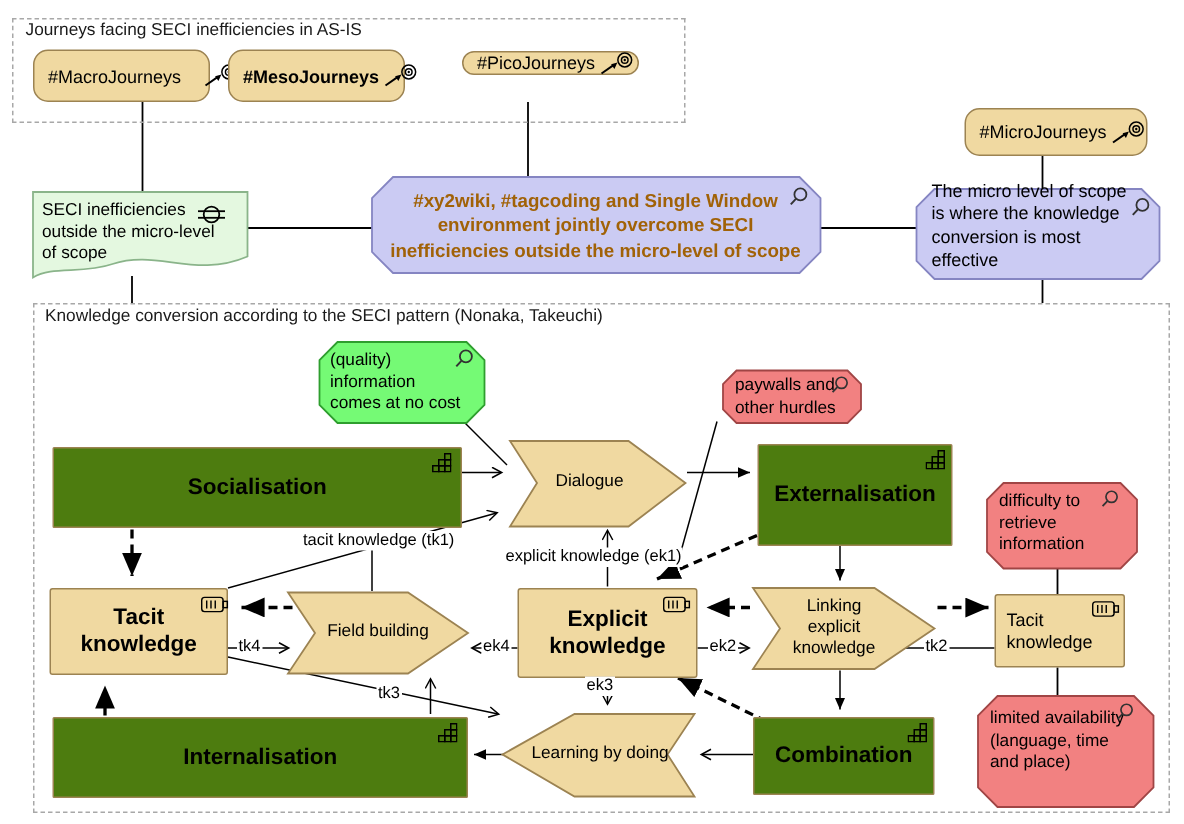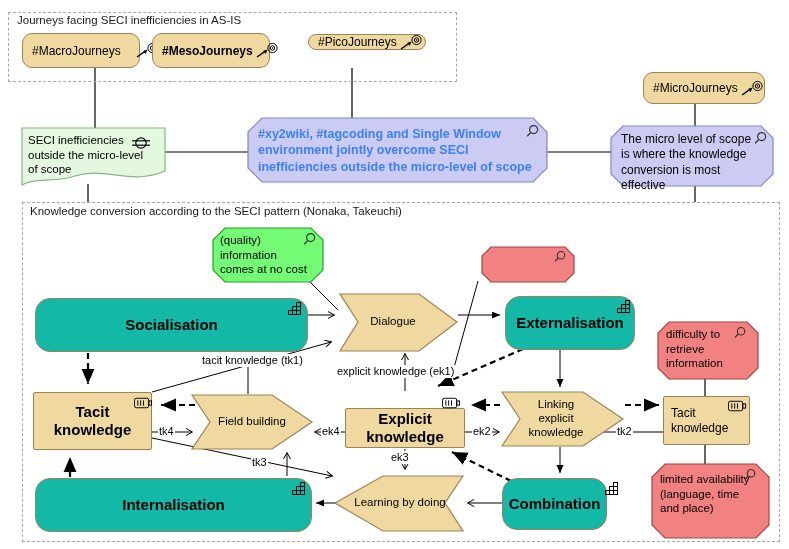--- a/index.html
+++ b/index.html
@@ -4,34 +4,34 @@
 <style>
   html,body{margin:0;padding:0;background:#fff;}
   #canvas{position:relative;width:789px;height:549px;background:#fff;overflow:hidden;
           font-family:"Liberation Sans","DejaVu Sans",sans-serif;color:#000;}
   svg.layer{position:absolute;left:0;top:0;width:789px;height:549px;}
   .grp{position:absolute;border:1px dashed #a8a8a8;background:transparent;}
   .grp-title{position:absolute;font-size:11.5px;color:#1a1a1a;white-space:nowrap;}
   .jbox{position:absolute;background:#f0d9a1;border:1px solid #9c8352;border-radius:10px;
         display:flex;align-items:center;padding:0 6px 0 9px;box-sizing:border-box;}
   .jbox .lbl{font-size:12px;flex:1;white-space:nowrap;}
-  .procbox{position:absolute;background:#14b8a6;border:1px solid #9c8352;border-radius:15px;
+  .procbox{position:absolute;background:#4d7c0f;border:1px solid #9c8352;border-radius:1px;
         display:flex;align-items:center;justify-content:center;box-sizing:border-box;}
   .procbox .lbl{font-size:15px;font-weight:600;text-align:center;line-height:1.15;}
   .objbox{position:absolute;background:#f0d9a1;border:1px solid #9c8352;border-radius:2px;
         display:flex;align-items:center;justify-content:center;box-sizing:border-box;}
   .objbox .lbl{font-size:15px;font-weight:600;text-align:center;line-height:1.2;}
   .objbox.small .lbl{font-size:12px;font-weight:400;text-align:left;line-height:1.25;}
   .cornericon{position:absolute;line-height:0;}
   .octtext{position:absolute;font-size:11.5px;line-height:1.28;}
   .chevtext{position:absolute;font-size:11.5px;text-align:center;line-height:1.2;
         display:flex;align-items:center;justify-content:center;}
   .edgelbl{position:absolute;font-size:11px;background:#fff;padding:0 1px;white-space:nowrap;line-height:1.15;}
   .notetext{position:absolute;font-size:11.5px;line-height:1.28;}
-  .ctrtext{font-weight:700;color:#3b82f6;font-size:12.5px;line-height:1.3;}
+  .ctrtext{font-weight:700;color:#a16207;font-size:12.5px;line-height:1.3;text-align:center;}
 </style>
 </head>
 <body>
 
 <div id="canvas">
 
   <svg class="layer" viewBox="0 0 789 549">
     <defs>
       <marker id="mOpen" markerWidth="9" markerHeight="9" refX="7" refY="4" orient="auto">
         <path d="M1,0.5 L7.5,4 L1,7.5" fill="none" stroke="#000" stroke-width="1"></path>
@@ -170,36 +170,37 @@
   </span>
 
   <div class="octtext ctrtext" style="left:258px;top:126px;width:278px;">#xy2wiki, #tagcoding and Single Window environment jointly overcome SECI inefficiencies outside the micro-level of scope</div>
   <span class="cornericon" style="left:525px;top:124px;">
     <svg width="15" height="15" viewBox="0 0 15 15">
         <circle cx="8.6" cy="5.6" r="4" fill="none" stroke="#333" stroke-width="1.2"></circle>
         <line x1="5.6" y1="8.6" x2="2.2" y2="12.2" stroke="#333" stroke-width="1.3"></line>
       </svg>
   </span>
 
-  <div class="octtext" style="left:621px;top:132px;width:142px;font-size:12px;">The micro level of scope is where the knowledge conversion is most effective</div>
+  <div class="octtext" style="left:621px;top:120px;width:142px;font-size:12px;">The micro level of scope is where the knowledge conversion is most effective</div>
   <span class="cornericon" style="left:753px;top:131px;">
     <svg width="15" height="15" viewBox="0 0 15 15">
         <circle cx="8.6" cy="5.6" r="4" fill="none" stroke="#333" stroke-width="1.2"></circle>
         <line x1="5.6" y1="8.6" x2="2.2" y2="12.2" stroke="#333" stroke-width="1.3"></line>
       </svg>
   </span>
 
   <div class="octtext" style="left:220px;top:233px;width:92px;">(quality) information comes at no cost</div>
   <span class="cornericon" style="left:302px;top:232px;">
     <svg width="15" height="15" viewBox="0 0 15 15">
         <circle cx="8.6" cy="5.6" r="4" fill="none" stroke="#333" stroke-width="1.2"></circle>
         <line x1="5.6" y1="8.6" x2="2.2" y2="12.2" stroke="#333" stroke-width="1.3"></line>
       </svg>
   </span>
 
+  <div class="octtext" style="left:490px;top:250px;width:72px;">paywalls and other hurdles</div>
   <span class="cornericon" style="left:553px;top:250px;">
     <svg width="14" height="14" viewBox="0 0 15 15">
         <circle cx="8.6" cy="5.6" r="4" fill="none" stroke="#333" stroke-width="1.2"></circle>
         <line x1="5.6" y1="8.6" x2="2.2" y2="12.2" stroke="#333" stroke-width="1.3"></line>
       </svg>
   </span>
 
   <div class="octtext" style="left:666px;top:327px;width:72px;">difficulty to retrieve information</div>
   <span class="cornericon" style="left:733px;top:326px;">
     <svg width="14" height="14" viewBox="0 0 15 15">
@@ -223,21 +224,21 @@
     <svg width="13" height="13" viewBox="0 0 13 13" fill="none" stroke="#000">
         <rect x="8.5" y="0.5" width="4" height="4"></rect>
         <rect x="4.5" y="4.5" width="4" height="4"></rect>
         <rect x="8.5" y="4.5" width="4" height="4"></rect>
         <rect x="0.5" y="8.5" width="4" height="4"></rect>
         <rect x="4.5" y="8.5" width="4" height="4"></rect>
         <rect x="8.5" y="8.5" width="4" height="4"></rect>
       </svg>
   </span>
 
-  <div class="procbox" style="left:505px;top:296px;width:130px;height:54px;">
+  <div class="procbox" style="left:505px;top:296px;width:130px;height:68px;">
     <span class="lbl">Externalisation</span>
   </div>
   <span class="cornericon" style="left:617px;top:300px;">
     <svg width="13" height="13" viewBox="0 0 13 13" fill="none" stroke="#000">
         <rect x="8.5" y="0.5" width="4" height="4"></rect>
         <rect x="4.5" y="4.5" width="4" height="4"></rect>
         <rect x="8.5" y="4.5" width="4" height="4"></rect>
         <rect x="0.5" y="8.5" width="4" height="4"></rect>
         <rect x="4.5" y="8.5" width="4" height="4"></rect>
         <rect x="8.5" y="8.5" width="4" height="4"></rect>
@@ -251,21 +252,21 @@
     <svg width="13" height="13" viewBox="0 0 13 13" fill="none" stroke="#000">
         <rect x="8.5" y="0.5" width="4" height="4"></rect>
         <rect x="4.5" y="4.5" width="4" height="4"></rect>
         <rect x="8.5" y="4.5" width="4" height="4"></rect>
         <rect x="0.5" y="8.5" width="4" height="4"></rect>
         <rect x="4.5" y="8.5" width="4" height="4"></rect>
         <rect x="8.5" y="8.5" width="4" height="4"></rect>
       </svg>
   </span>
 
-  <div class="procbox" style="left:502px;top:478px;width:105px;height:52px;">
+  <div class="procbox" style="left:502px;top:478px;width:121px;height:52px;">
     <span class="lbl">Combination</span>
   </div>
   <span class="cornericon" style="left:605px;top:482px;">
     <svg width="13" height="13" viewBox="0 0 13 13" fill="none" stroke="#000">
         <rect x="8.5" y="0.5" width="4" height="4"></rect>
         <rect x="4.5" y="4.5" width="4" height="4"></rect>
         <rect x="8.5" y="4.5" width="4" height="4"></rect>
         <rect x="0.5" y="8.5" width="4" height="4"></rect>
         <rect x="4.5" y="8.5" width="4" height="4"></rect>
         <rect x="8.5" y="8.5" width="4" height="4"></rect>
@@ -278,21 +279,21 @@
   <span class="cornericon" style="left:134px;top:397px;">
     <svg width="19" height="12" viewBox="0 0 20 12" fill="none" stroke="#000">
         <rect x="0.5" y="1" width="15" height="10" rx="2"></rect>
         <line x1="4" y1="3.2" x2="4" y2="8.8"></line>
         <line x1="7" y1="3.2" x2="7" y2="8.8"></line>
         <line x1="10" y1="3.2" x2="10" y2="8.8"></line>
         <rect x="15.5" y="3.8" width="3" height="4.4"></rect>
       </svg>
   </span>
 
-  <div class="objbox" style="left:345px;top:392px;width:120px;height:40px;margin-top:16px;">
+  <div class="objbox" style="left:345px;top:392px;width:120px;height:60px;">
     <span class="lbl" style="width:90px;">Explicit knowledge</span>
   </div>
   <span class="cornericon" style="left:442px;top:397px;">
     <svg width="19" height="12" viewBox="0 0 20 12" fill="none" stroke="#000">
         <rect x="0.5" y="1" width="15" height="10" rx="2"></rect>
         <line x1="4" y1="3.2" x2="4" y2="8.8"></line>
         <line x1="7" y1="3.2" x2="7" y2="8.8"></line>
         <line x1="10" y1="3.2" x2="10" y2="8.8"></line>
         <rect x="15.5" y="3.8" width="3" height="4.4"></rect>
       </svg>

